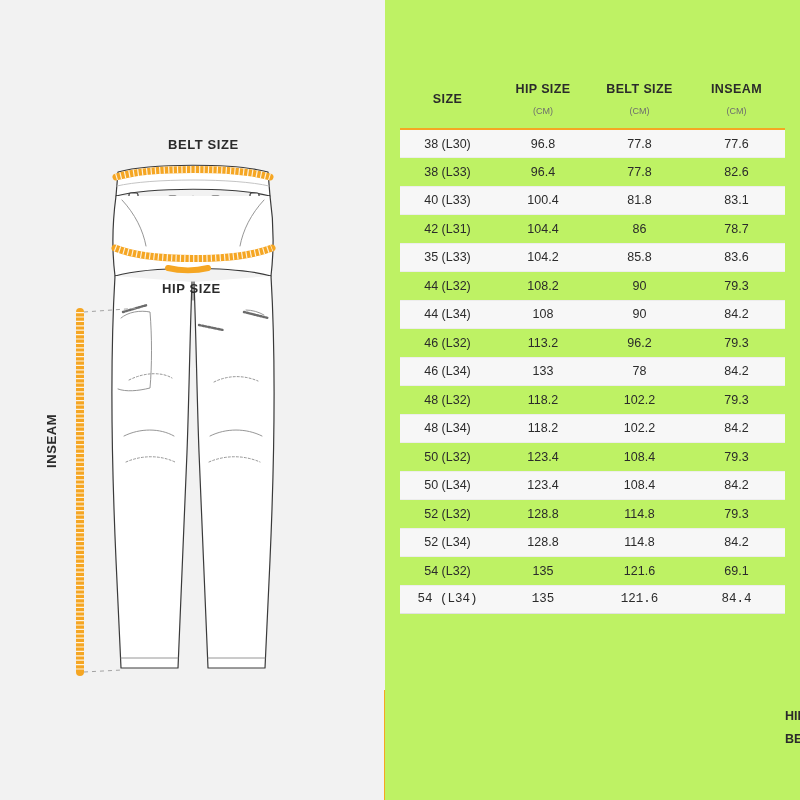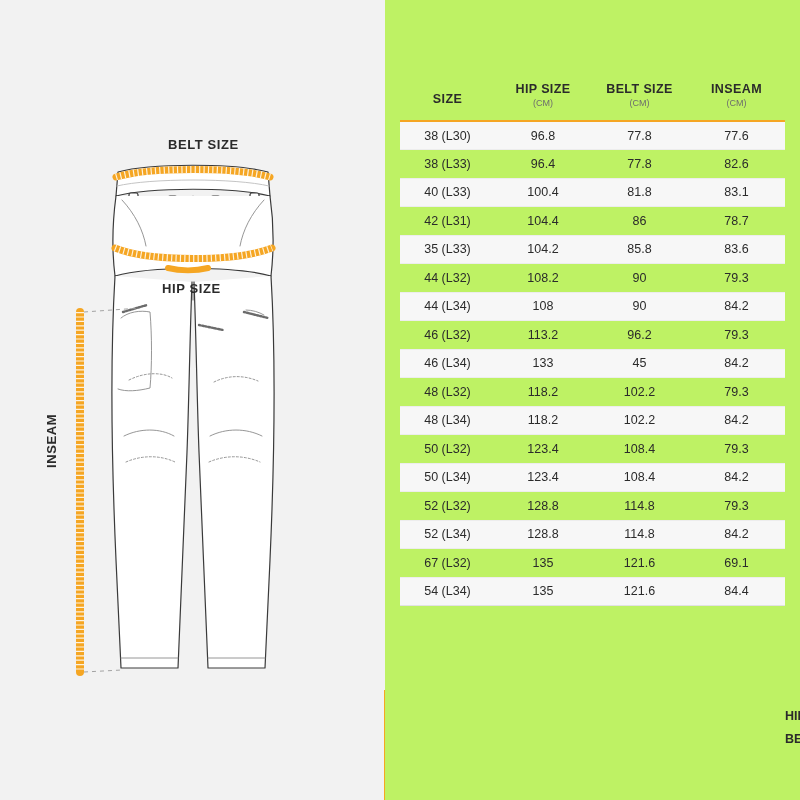--- a/index.html
+++ b/index.html
@@ -81,36 +81,37 @@
     color: #2b2b2b;
     text-align: center;
     vertical-align: bottom;
     border-bottom: 2px solid #f5a623;
   }
   table.size-table thead th .unit {
     display: block;
     font-size: 9px;
     font-weight: normal;
     color: #6d6d6d;
-    margin-top: 2px;
+    margin-top: 10px;
     letter-spacing: 0;
     text-align: center;
   }
   table.size-table tbody td {
     height: 28.5px;
     text-align: center;
     color: #2b2b2b;
     font-size: 12.5px;
     border-bottom: 1px solid #ededed;
   }
   table.size-table tbody tr:nth-child(odd) td {
     background: #f7f7f7;
   }
   table.size-table tbody tr:last-child td {
     border-bottom: 1px solid #e2e2e2;
+    font-family: Liberation Mono, monospace;
   }
   col.c-size   { width: 95px; }
   col.c-hip    { width: 96px; }
   col.c-belt   { width: 97px; }
   col.c-inseam { width: 97px; }
 
   
   #notes {
     position: absolute;
     left: 400px; top: 705px;
@@ -282,21 +283,21 @@
         </tr>
         <tr>
           <td>46 (L32)</td>
           <td>113.2</td>
           <td>96.2</td>
           <td>79.3</td>
         </tr>
         <tr>
           <td>46 (L34)</td>
           <td>133</td>
-          <td>45</td>
+          <td>78</td>
           <td>84.2</td>
         </tr>
         <tr>
           <td>48 (L32)</td>
           <td>118.2</td>
           <td>102.2</td>
           <td>79.3</td>
         </tr>
         <tr>
           <td>48 (L34)</td>
@@ -322,21 +323,21 @@
           <td>114.8</td>
           <td>79.3</td>
         </tr>
         <tr>
           <td>52 (L34)</td>
           <td>128.8</td>
           <td>114.8</td>
           <td>84.2</td>
         </tr>
         <tr>
-          <td>67 (L32)</td>
+          <td>54 (L32)</td>
           <td>135</td>
           <td>121.6</td>
           <td>69.1</td>
         </tr>
         <tr>
           <td>54 (L34)</td>
           <td>135</td>
           <td>121.6</td>
           <td>84.4</td>
         </tr>

